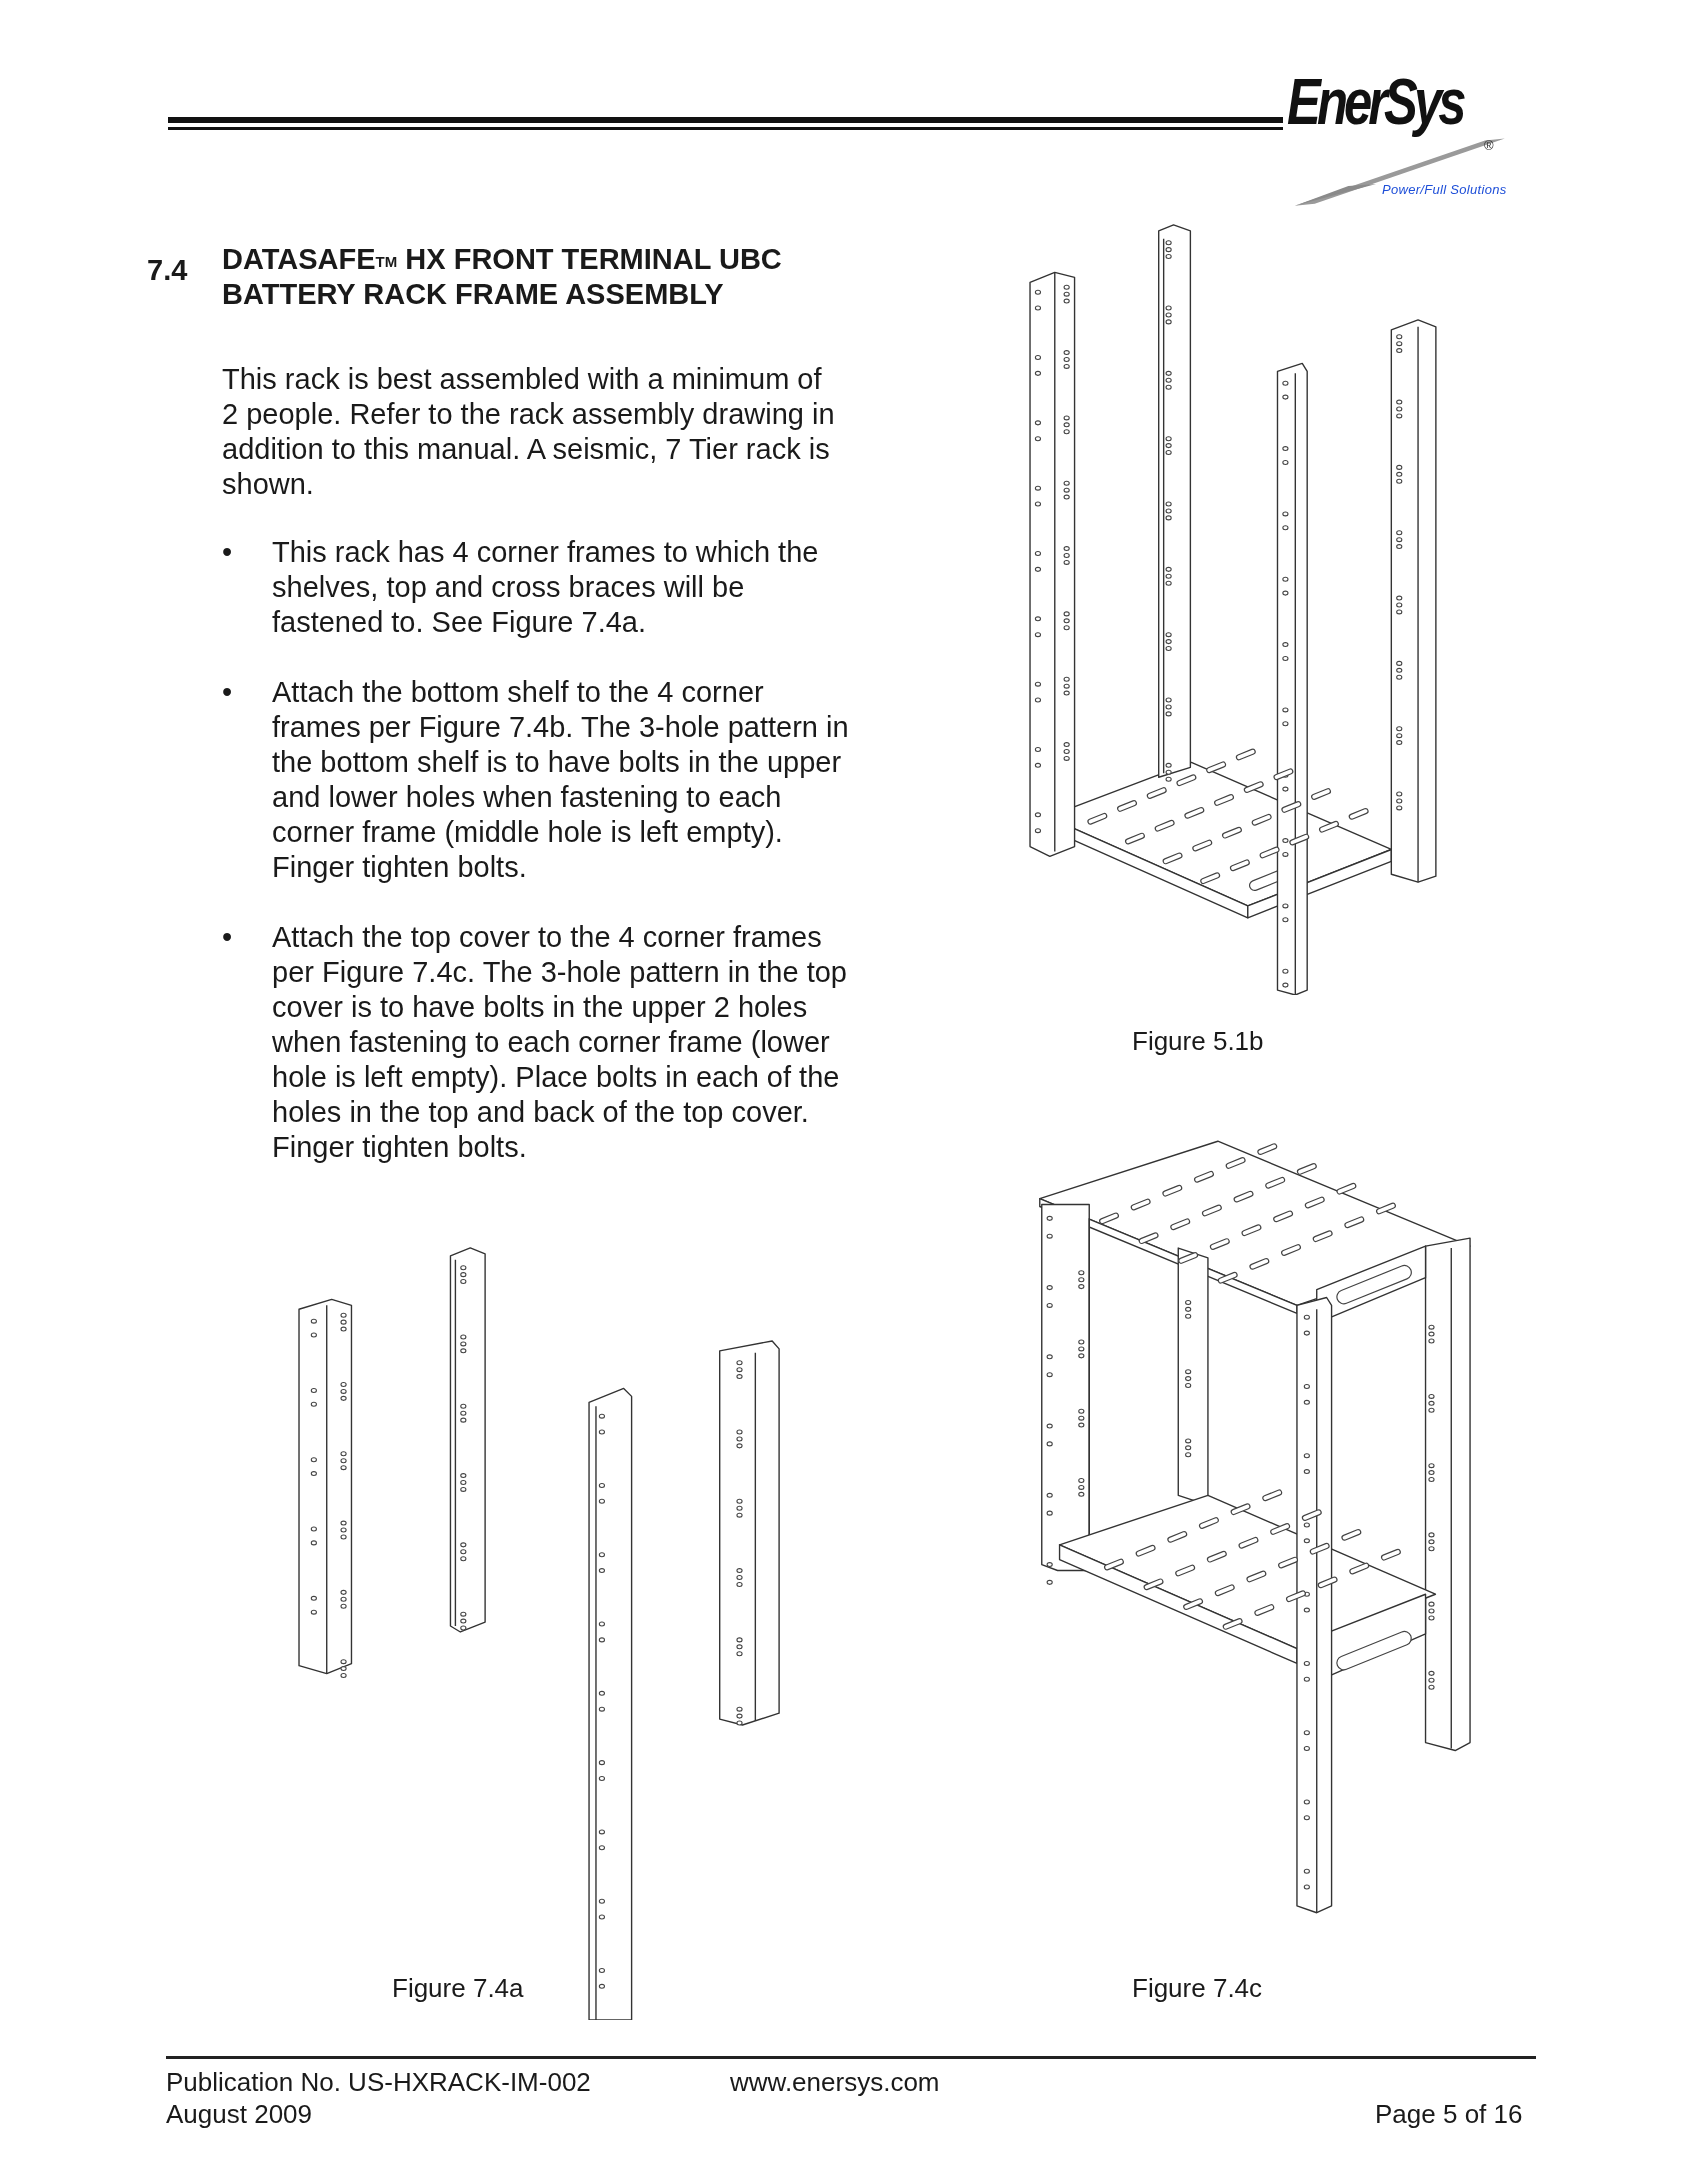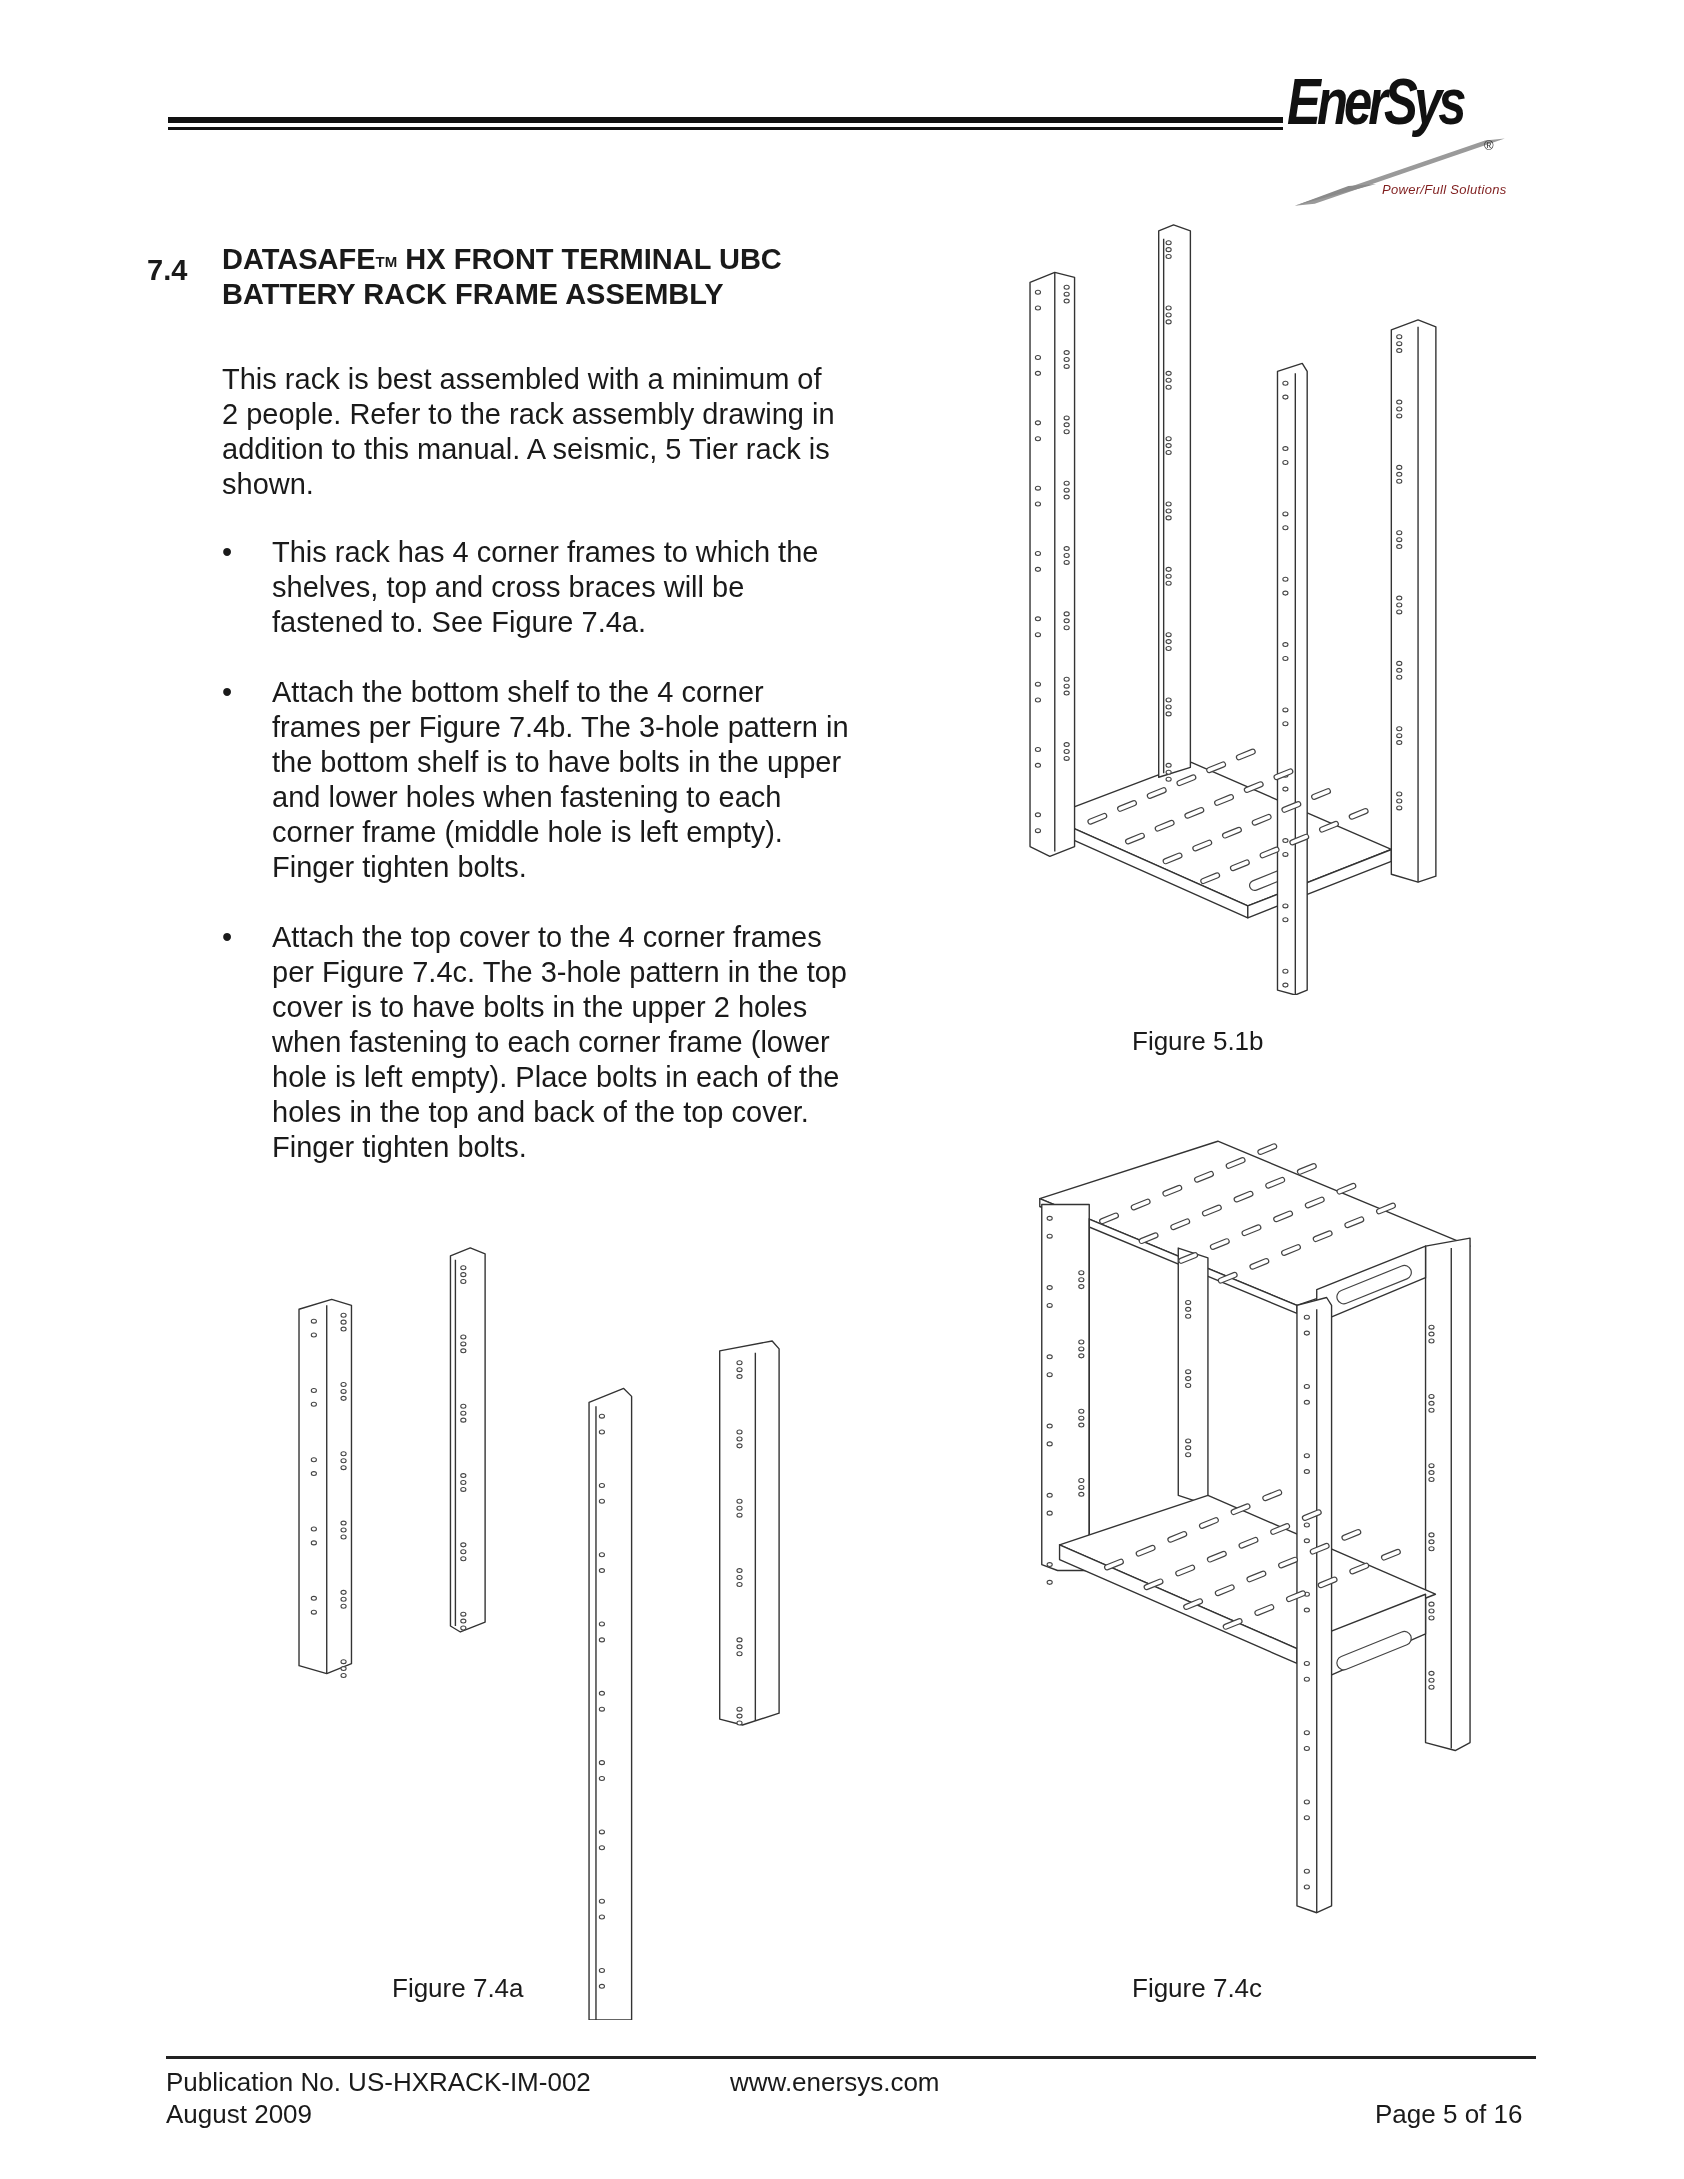--- a/index.html
+++ b/index.html
@@ -6,21 +6,21 @@
   body{width:1684px;height:2179px;position:relative;overflow:hidden;font-family:"Liberation Sans",sans-serif;color:#1a1a1a;}
   .abs{position:absolute;}
   
   .hdr-rule{position:absolute;left:168px;width:1115px;background:#111;}
   .hdr-rule.r1{top:117px;height:6px;}
   .hdr-rule.r2{top:127px;height:3px;}
   
   .logo{position:absolute;left:1287px;top:69px;width:297px;height:139px;}
   .logo-word{position:absolute;left:0;top:0;font-family:"Liberation Sans",sans-serif;font-weight:bold;font-style:italic;font-size:65px;letter-spacing:-5px;color:#111;transform:scaleX(0.78);transform-origin:left top;line-height:1;}
   .logo-reg{position:absolute;left:197px;top:69px;font-size:13px;color:#333;}
-  .logo-tag{position:absolute;left:95px;top:113px;font-size:13px;font-style:italic;color:#7f1d1d;letter-spacing:0.3px;}
+  .logo-tag{position:absolute;left:95px;top:113px;font-size:13px;font-style:italic;color:#1d4ed8;letter-spacing:0.3px;}
   .logo-swoosh{position:absolute;left:0;top:0;}
   
   .sec-num{position:absolute;left:147px;top:242px;font-size:29px;font-weight:bold;margin-top:12px;}
   .sec-title{position:absolute;left:222px;top:242px;font-size:29px;font-weight:bold;line-height:35px;width:614px;}
   .sec-title sup{font-size:15px;vertical-align:top;position:relative;top:2px;}
   .intro{position:absolute;left:222px;top:362px;width:614px;font-size:29px;line-height:35px;}
   .bullets{position:absolute;left:222px;top:535px;width:634px;font-size:29px;line-height:35px;}
   .bullet{position:relative;padding-left:50px;margin-bottom:35px;}
   .bullet .dot{position:absolute;left:0;top:0;}
   .caption{position:absolute;font-size:26px;}
@@ -46,21 +46,21 @@
   <div class="logo-word">EnerSys</div>
   <div class="logo-reg">®</div>
   <div class="logo-tag">Power/Full Solutions</div>
 </div>
 
 <div class="sec-num">7.4</div>
 <div class="sec-title">
   <span>DATASAFE</span><sup>TM</sup><span> HX FRONT TERMINAL UBC BATTERY RACK FRAME ASSEMBLY</span>
 </div>
 
-<div class="intro">This rack is best assembled with a minimum of 2 people. Refer to the rack assembly drawing in addition to this manual. A seismic, 5 Tier rack is shown.</div>
+<div class="intro">This rack is best assembled with a minimum of 2 people. Refer to the rack assembly drawing in addition to this manual. A seismic, 7 Tier rack is shown.</div>
 
 <div class="bullets">
   <div class="bullet">
     <span class="dot">•</span>
     <span>This rack has 4 corner frames to which the shelves, top and cross braces will be fastened to. See Figure 7.4a.</span>
   </div>
   <div class="bullet">
     <span class="dot">•</span>
     <span>Attach the bottom shelf to the 4 corner frames per Figure 7.4b. The 3-hole pattern in the bottom shelf is to have bolts in the upper and lower holes when fastening to each corner frame (middle hole is left empty). Finger tighten bolts.</span>
   </div>

